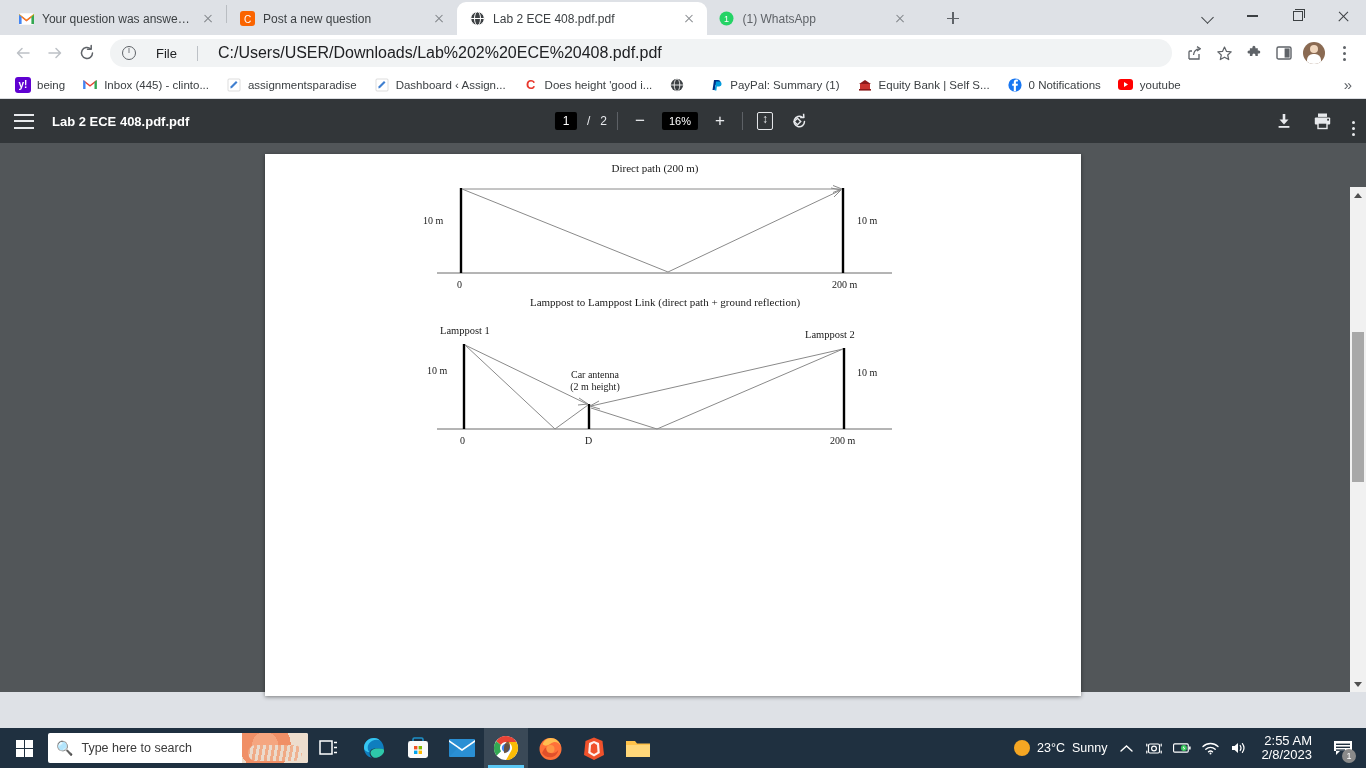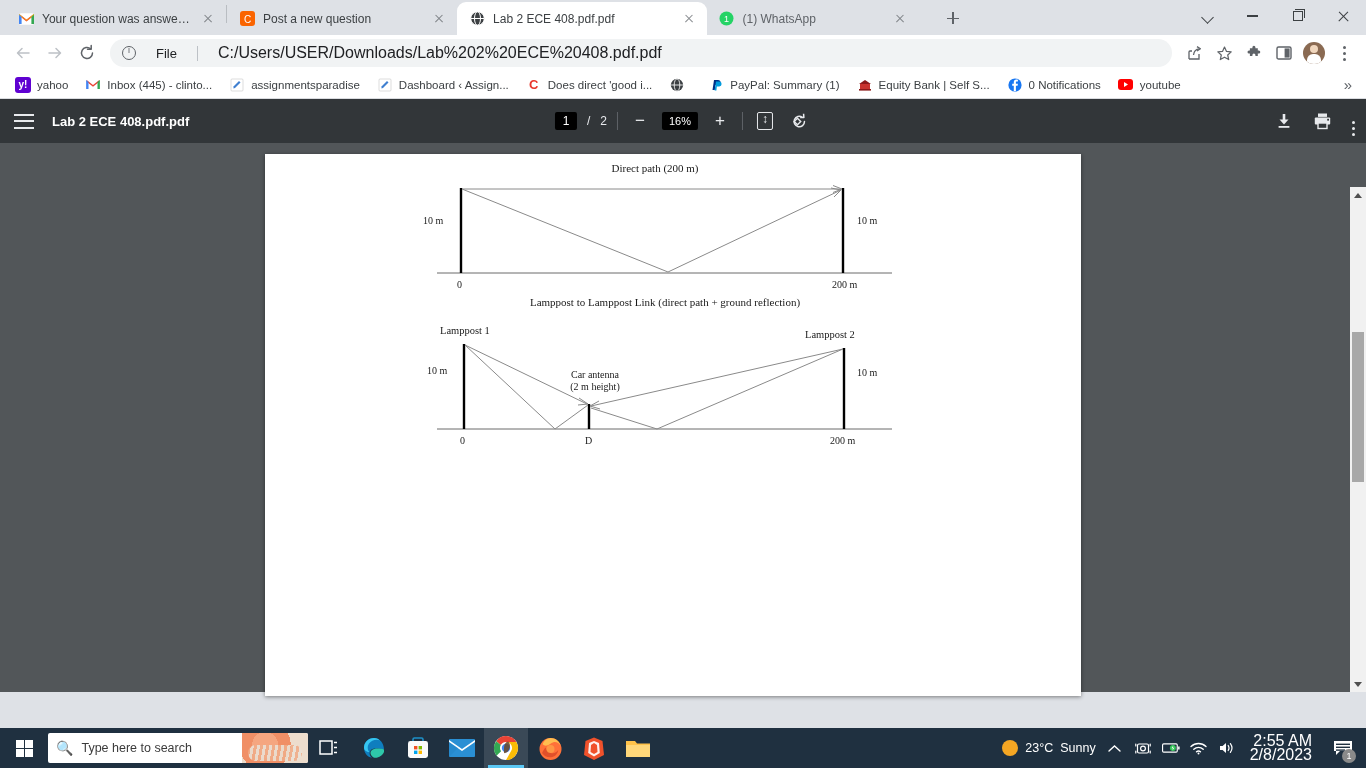--- a/index.html
+++ b/index.html
@@ -137,21 +137,21 @@
     background:repeating-linear-gradient(100deg,#f0a882 0 3px,#e9e0d4 3px 6px);
     border-radius:8px; opacity:.9;
   }
   .tbtask { width:44px; height:40px; display:flex; align-items:center; justify-content:center; position:relative; }
   .tbtask.active { background:rgba(255,255,255,.12); }
   .tbtask.active::after { content:""; position:absolute; left:4px; right:4px; bottom:0; height:3px; background:#5bc8f5; }
   .tray { margin-left:auto; display:flex; align-items:center; gap:10px; padding-right:6px; color:#ffffff; }
   .weather { display:flex; align-items:center; gap:7px; font-size:12.5px; color:#ffffff; }
   .sun { width:16px; height:16px; border-radius:50%; background:#f5a623; }
   .trayico { width:18px; height:18px; display:flex; align-items:center; justify-content:center; color:#ffffff; font-size:13px; }
-  .clock { font-size:16px; line-height:14px; color:#ffffff; text-align:right; padding:0 4px; }
+  .clock { font-size:13px; line-height:14px; color:#ffffff; text-align:right; padding:0 4px; }
   .actioncenter { width:34px; height:40px; display:flex; align-items:center; justify-content:center; position:relative; }
   .acbadge {
     position:absolute; right:4px; bottom:5px; width:14px; height:14px; border-radius:50%;
     background:#8a8a8a; color:#ffffff; font-size:9px; display:flex; align-items:center; justify-content:center;
   }
   svg { display:block; }
 </style>
 </head>
 <body>
 
@@ -285,21 +285,21 @@
           <span></span>
           <span></span>
         </span>
       </div>
   </div>
 
   <div class="bookmarks">
 
     <div class="bm">
       <span class="bmi" style="background:#5f01d1;color:#fff;font-weight:bold">y!</span>
-      <span>yahoo</span>
+      <span>being</span>
     </div>
 
     <div class="bm">
       <span class="bmi">
         <svg width="14" height="11" viewBox="0 0 15 12">
             <path d="M0.6 1.2 L7.5 6.6 L14.4 1.2 L14.4 3 L7.5 8.4 L0.6 3 Z" fill="#ea4335"></path>
             <path d="M0 1 L0 11 L2.6 11 L2.6 3.3 Z" fill="#4285f4"></path>
             <path d="M15 1 L15 11 L12.4 11 L12.4 3.3 Z" fill="#34a853"></path>
           </svg>
       </span>
@@ -321,21 +321,21 @@
         <svg width="14" height="14" viewBox="0 0 14 14">
             <rect x="1" y="1" width="12" height="12" rx="1" fill="#fff" stroke="#c8c8c8" stroke-width=".6"></rect>
             <path d="M3.5 10.5 L5 10 L10.5 4.5 L9 3 L3.5 8.5 Z" fill="#3f7fd0"></path>
           </svg>
       </span>
       <span>Dashboard ‹ Assign...</span>
     </div>
 
     <div class="bm">
       <span class="bmi" style="color:#e8372c;font-weight:bold;font-size:13px">C</span>
-      <span>Does direct 'good i...</span>
+      <span>Does height 'good i...</span>
     </div>
 
     <div class="bm">
       <span class="bmi">
         <svg width="14" height="14" viewBox="0 0 15 15">
             <circle cx="7.5" cy="7.5" r="6.6" fill="#3c4043"></circle>
             <ellipse cx="7.5" cy="7.5" rx="3" ry="6.6" fill="none" stroke="#fff" stroke-width=".9"></ellipse>
             <line x1="1" y1="7.5" x2="14" y2="7.5" stroke="#fff" stroke-width=".9"></line>
           </svg>
       </span>

